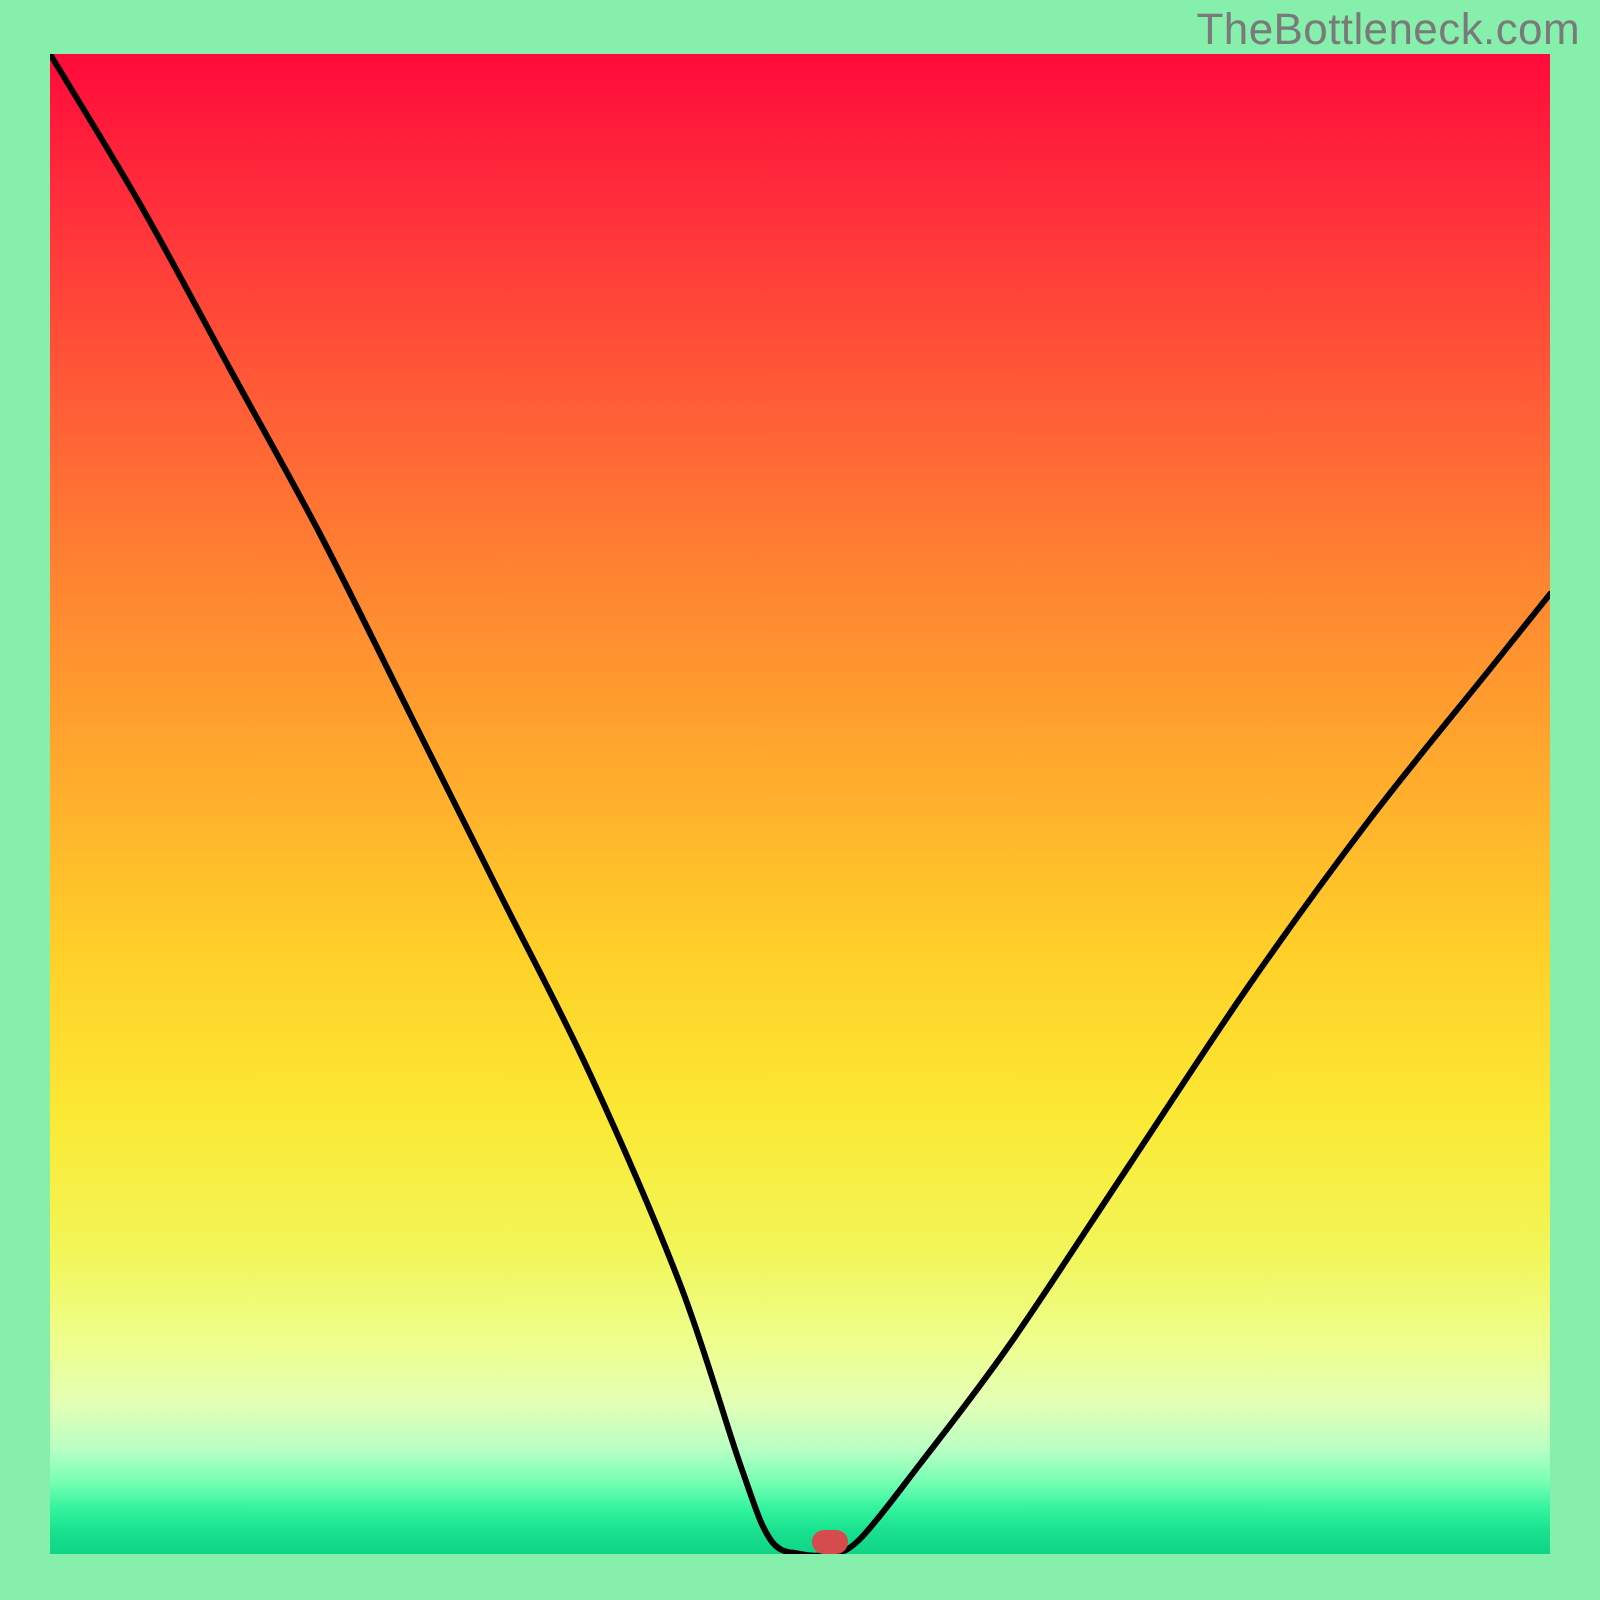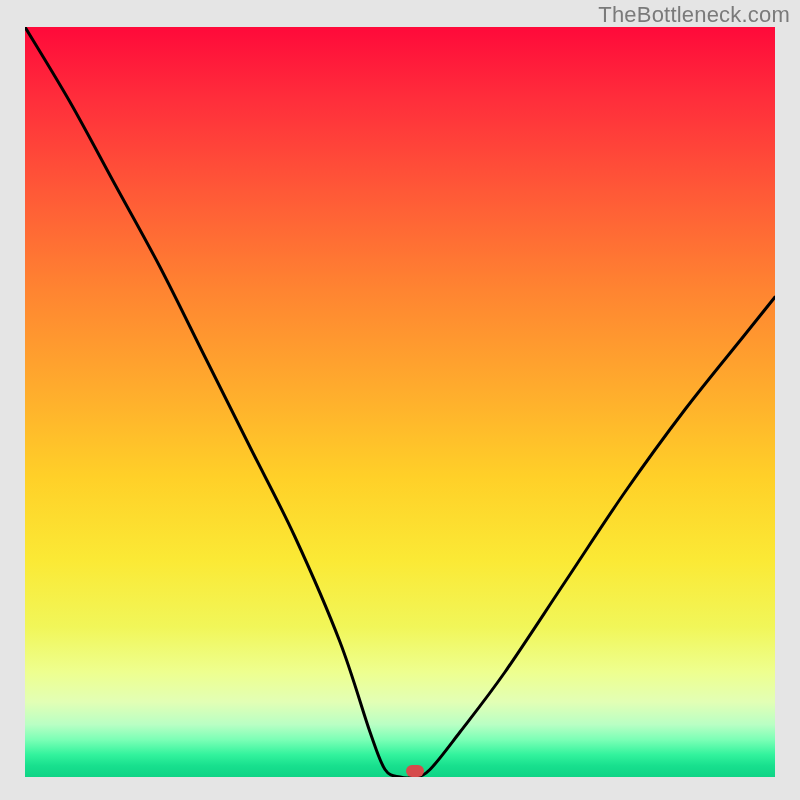--- a/index.html
+++ b/index.html
@@ -8,21 +8,21 @@
     width: 800px;
     height: 800px;
     background: #000;
     overflow: hidden;
     font-family: Arial, Helvetica, sans-serif;
   }
   .frame {
     position: relative;
     width: 800px;
     height: 800px;
-    background: #e5e5e5;
+    background: #86efac;
   }
   .watermark {
     position: absolute;
     top: 2px;
     right: 10px;
     color: #7a7a7a;
     font-size: 22px;
     font-weight: 500;
     letter-spacing: 0.2px;
   }

